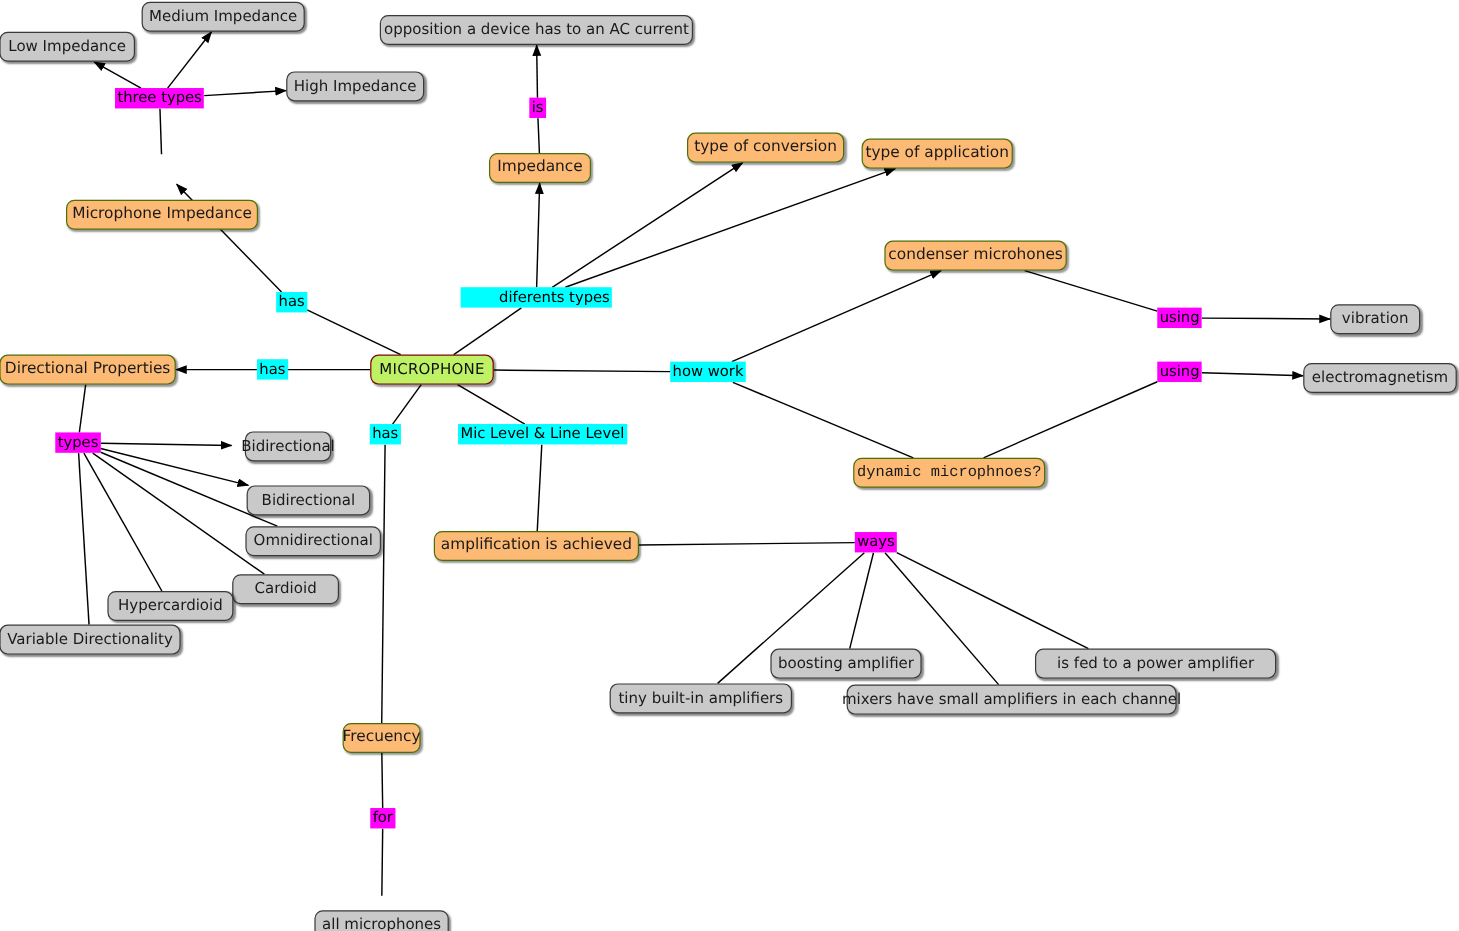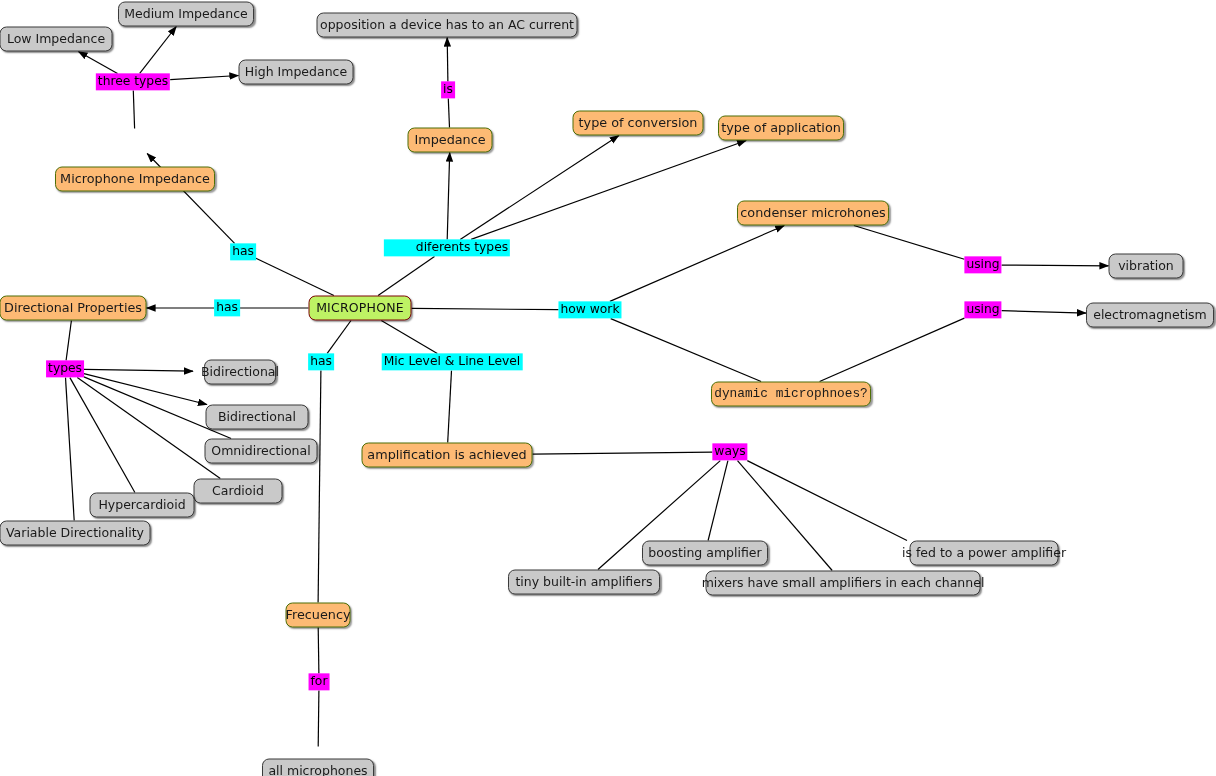--- a/index.html
+++ b/index.html
@@ -142,21 +142,21 @@
       <div class="node gray" style="left: 240px; top: 372px; width: 72px;">Bidirectional</div>
       <div class="node gray" style="left: 257px; top: 417px; width: 103px;">Bidirectional</div>
       <div class="node gray" style="left: 261px; top: 451px; width: 113px;">Omnidirectional</div>
       <div class="node gray" style="left: 238px; top: 491px; width: 89px;">Cardioid</div>
       <div class="node gray" style="left: 142px; top: 505px; width: 105px;">Hypercardioid</div>
       <div class="node gray" style="left: 75px; top: 533px; width: 151px;">Variable Directionality</div>
       <div class="node green" style="left: 447px; top: 455px; width: 171px;">amplification is achieved</div>
       <div class="node gray" style="left: 584px; top: 582px; width: 152px;">tiny built-in amplifiers</div>
       <div class="node gray" style="left: 705px; top: 553px; width: 126px;">boosting amplifier</div>
       <div class="node gray" style="left: 843px; top: 583px; width: 275px;">mixers have small amplifiers in each channel</div>
-      <div class="node gray" style="left: 984px; top: 553px; width: 149px;">is fed to a power amplifier</div>
+      <div class="node gray" style="left: 963px; top: 553px; width: 201px;">is fed to a power amplifier</div>
       <div class="node green" style="left: 318px; top: 615px; width: 65px;">Frecuency</div>
       <div class="node gray" style="left: 318px; top: 759px; width: 112px; margin-top: 12px;">all microphones</div>
       <div class="linklabel magenta" style="left: 133px; top: 82px;">three types</div>
       <div class="linklabel magenta" style="left: 448px; top: 90px;">is</div>
       <div class="linklabel cyan" style="left: 243px; top: 252px;">has</div>
       <div class="linklabel cyan" style="left: 447px; top: 248px; padding-left: 32px;">diferents types</div>
       <div class="linklabel cyan" style="left: 227px; top: 308px;">has</div>
       <div class="linklabel cyan" style="left: 590px; top: 310px;">how work</div>
       <div class="linklabel magenta" style="left: 65px; top: 369px;">types</div>
       <div class="linklabel cyan" style="left: 321px; top: 362px;">has</div>

